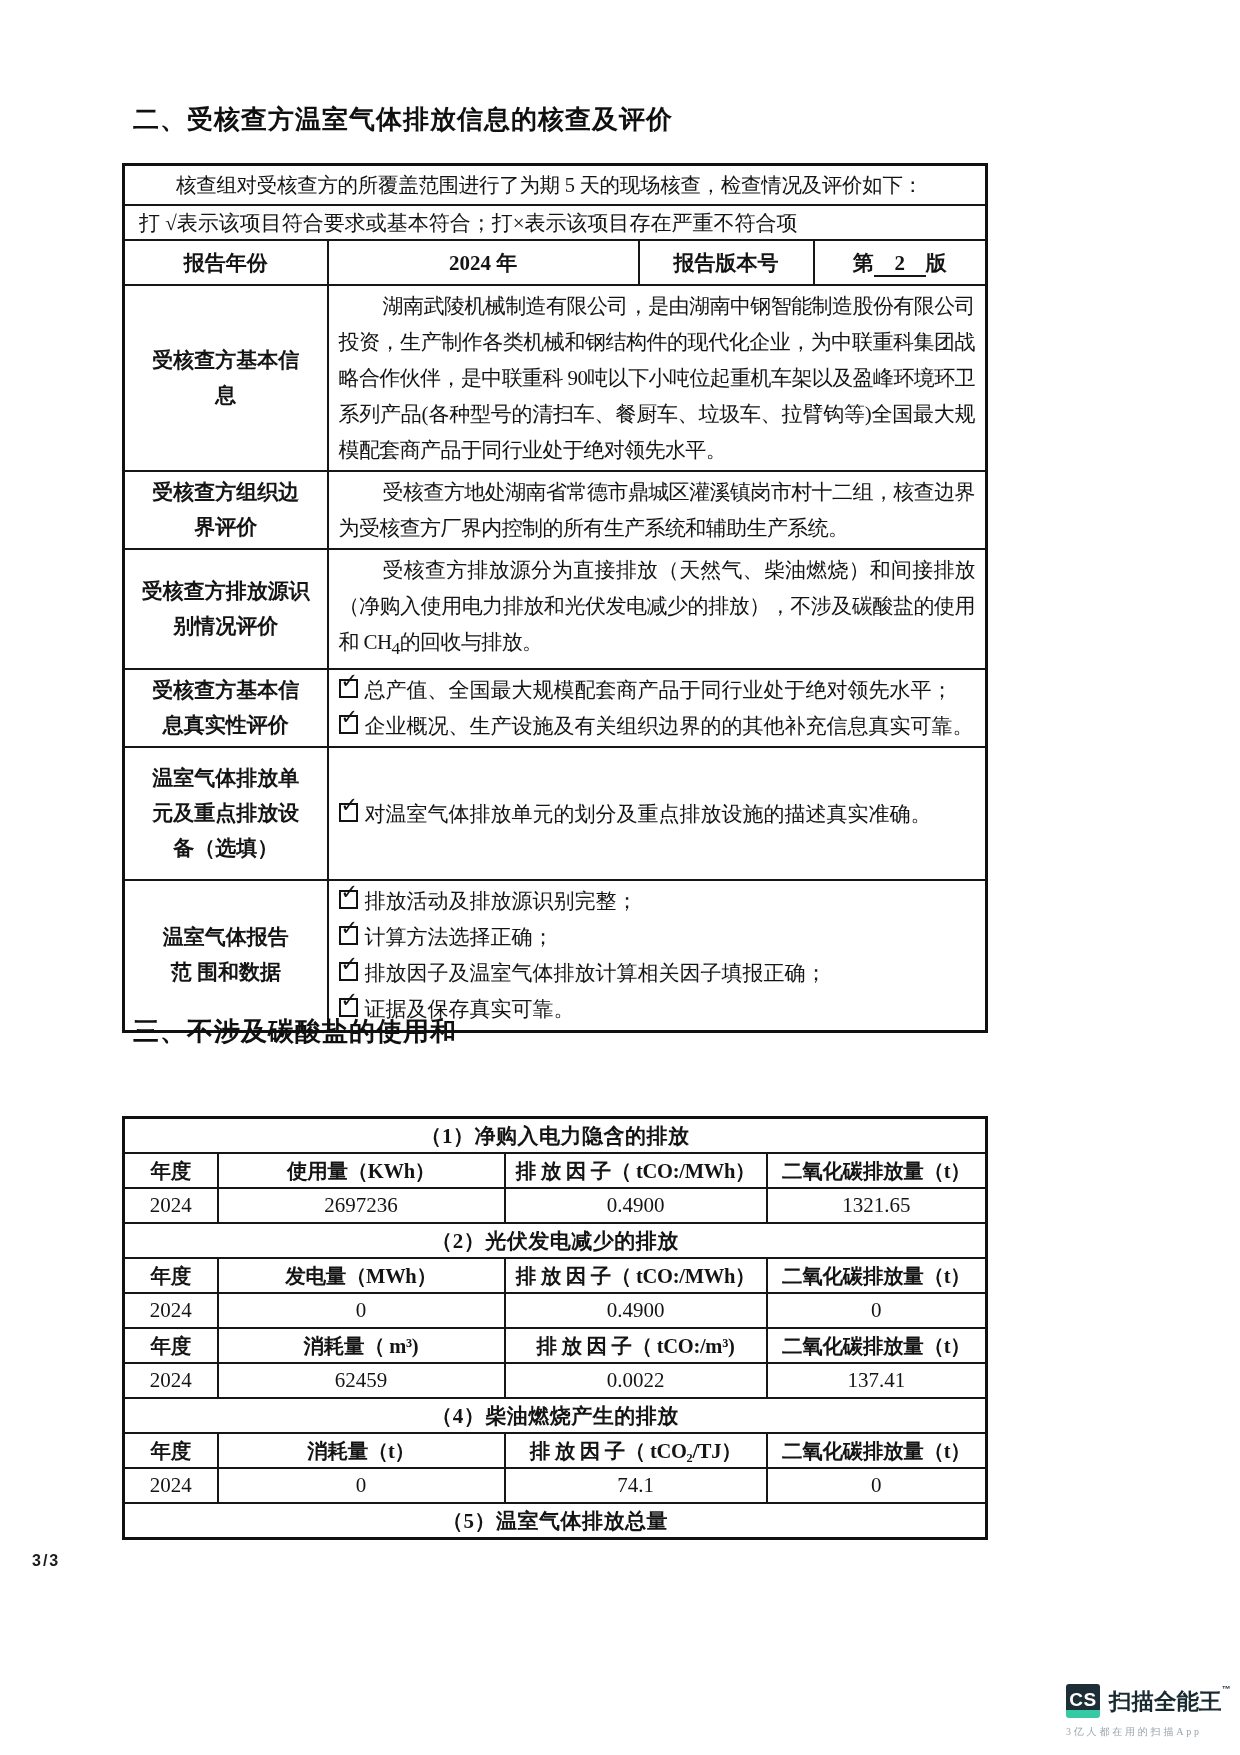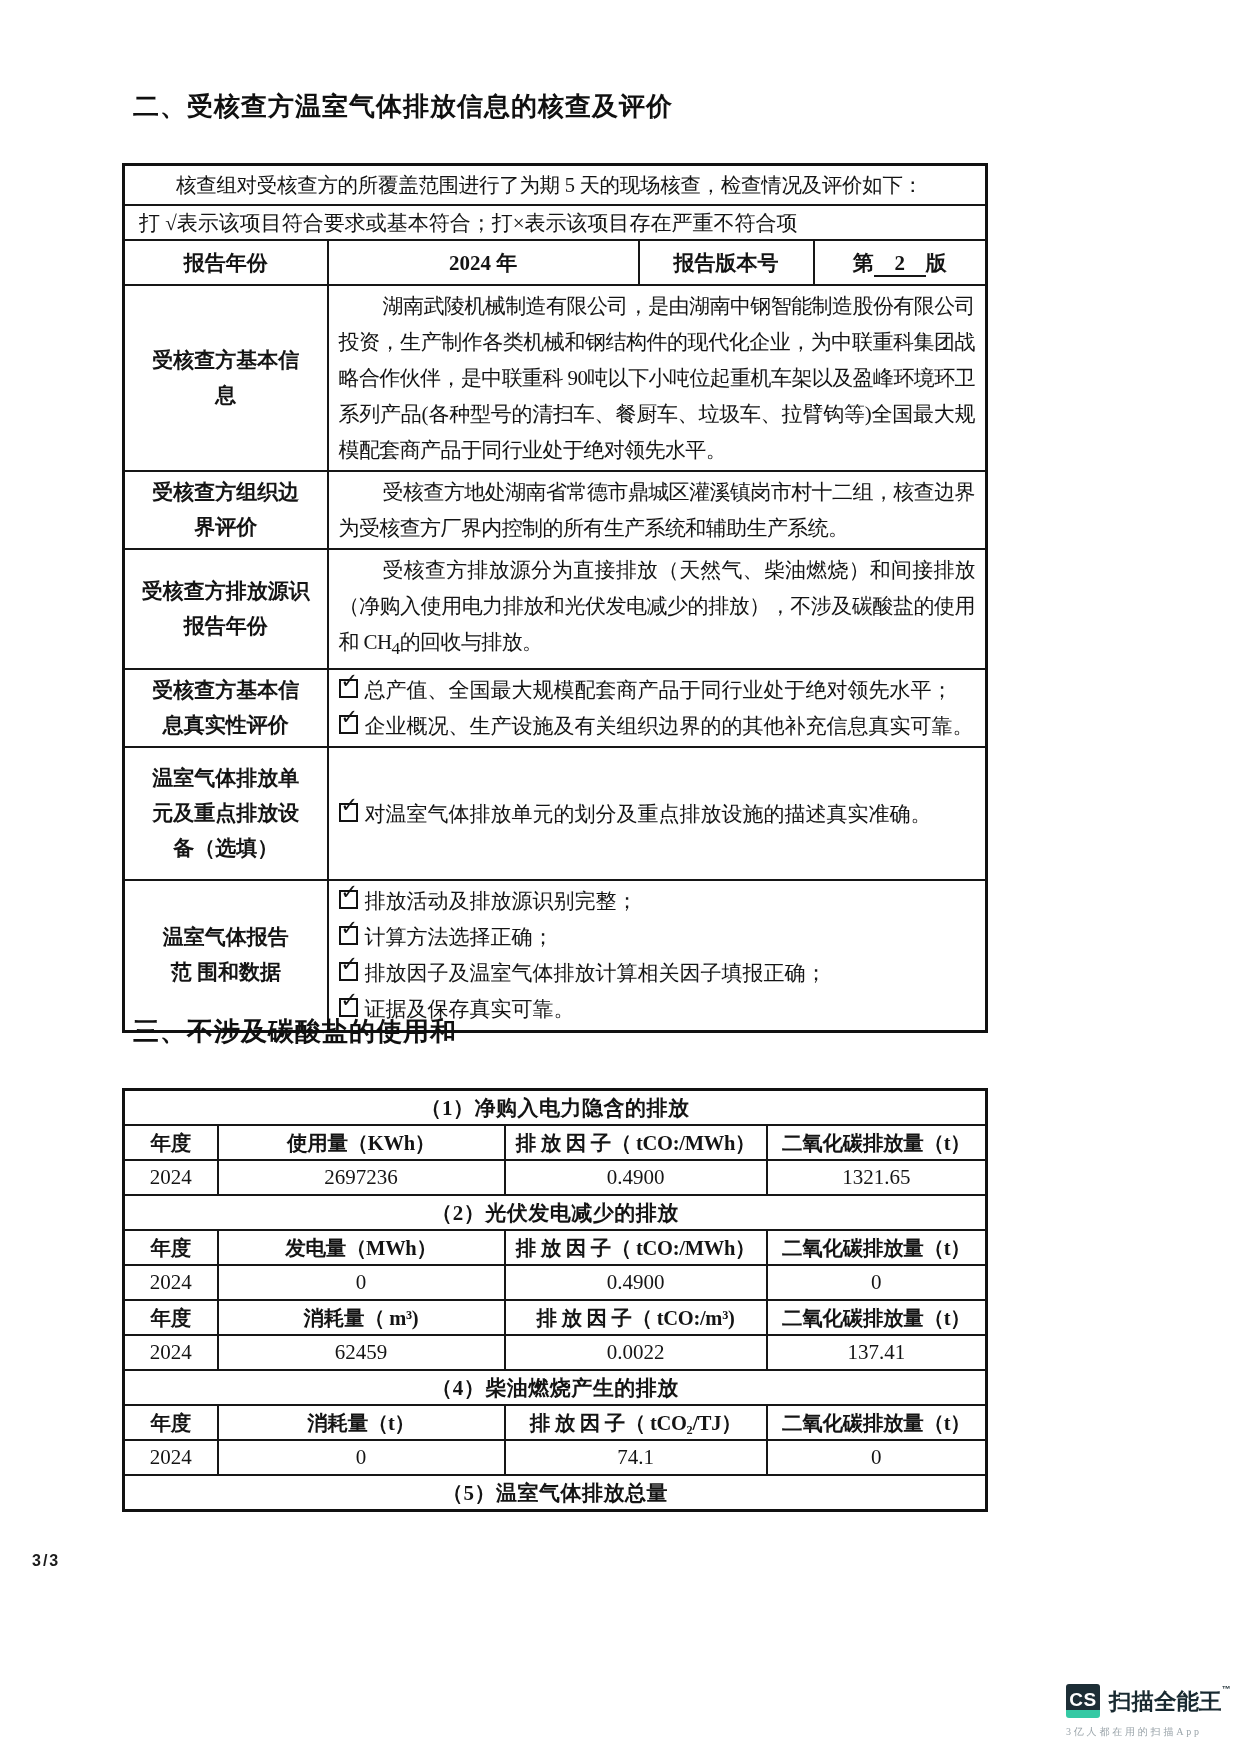--- a/index.html
+++ b/index.html
@@ -7,26 +7,26 @@
     position:relative;width:1240px;height:1755px;background:#ffffff;
     margin:0 auto;overflow:hidden;
     font-family:"Liberation Serif","DejaVu Serif","DejaVu Sans",serif;
     color:#141414;
   }
   .h-sec{
     position:absolute;left:133px;margin:0;
     font-family:"Liberation Sans","DejaVu Sans",sans-serif;
     font-size:26px;font-weight:bold;color:#101010;letter-spacing:1px;
   }
-  #h2{top:89px;}
+  #h2{top:102px;}
   #h3{top:1014px;}
 
   table{border-collapse:collapse;table-layout:fixed;position:absolute;left:122px;width:863px;}
   #table1{top:163px;}
-  #table2{top:1088px;}
+  #table2{top:1116px;}
   td{border:2px solid #161616;padding:0;vertical-align:middle;overflow:hidden;}
   #table1{border:3px solid #111;}
   #table2{border:3px solid #111;}
 
   
   .t1-intro{height:38px;font-size:20.5px;letter-spacing:-0.3px;padding:0 10px;text-indent:2em;}
   .t1-legend{height:33px;font-size:21px;font-weight:normal;padding:0 14px;}
   .t1-meta{height:43px;font-size:21px;font-weight:bold;text-align:center;}
   .lbl{
     font-size:21px;font-weight:bold;text-align:center;white-space:pre-line;
@@ -124,21 +124,21 @@
     <tr class="r5">
       <td class="lbl">受核查方组织边
 界评价</td>
       <td colspan="3" class="cnt">
         <div class="para">受核查方地处湖南省常德市鼎城区灌溪镇岗市村十二组，核查边界为受核查方厂界内控制的所有生产系统和辅助生产系统。</div>
       </td>
     </tr>
 
     <tr class="r6">
       <td class="lbl">受核查方排放源识
-报告年份</td>
+别情况评价</td>
       <td colspan="3" class="cnt">
         <div class="para"><span>受核查方排放源分为直接排放（天然气、柴油燃烧）和间接排放（净购入使用电力排放和光伏发电减少的排放），不涉及碳酸盐的使用和 CH</span><sub>4</sub><span>的回收与排放。</span></div>
       </td>
     </tr>
 
     <tr class="r7">
       <td class="lbl">受核查方基本信
 息真实性评价</td>
       <td colspan="3" class="cnt">
         <span class="chk"><span class="cb"><span class="tick">✓</span></span><span>总产值、全国最大规模配套商产品于同行业处于绝对领先水平；</span></span>

